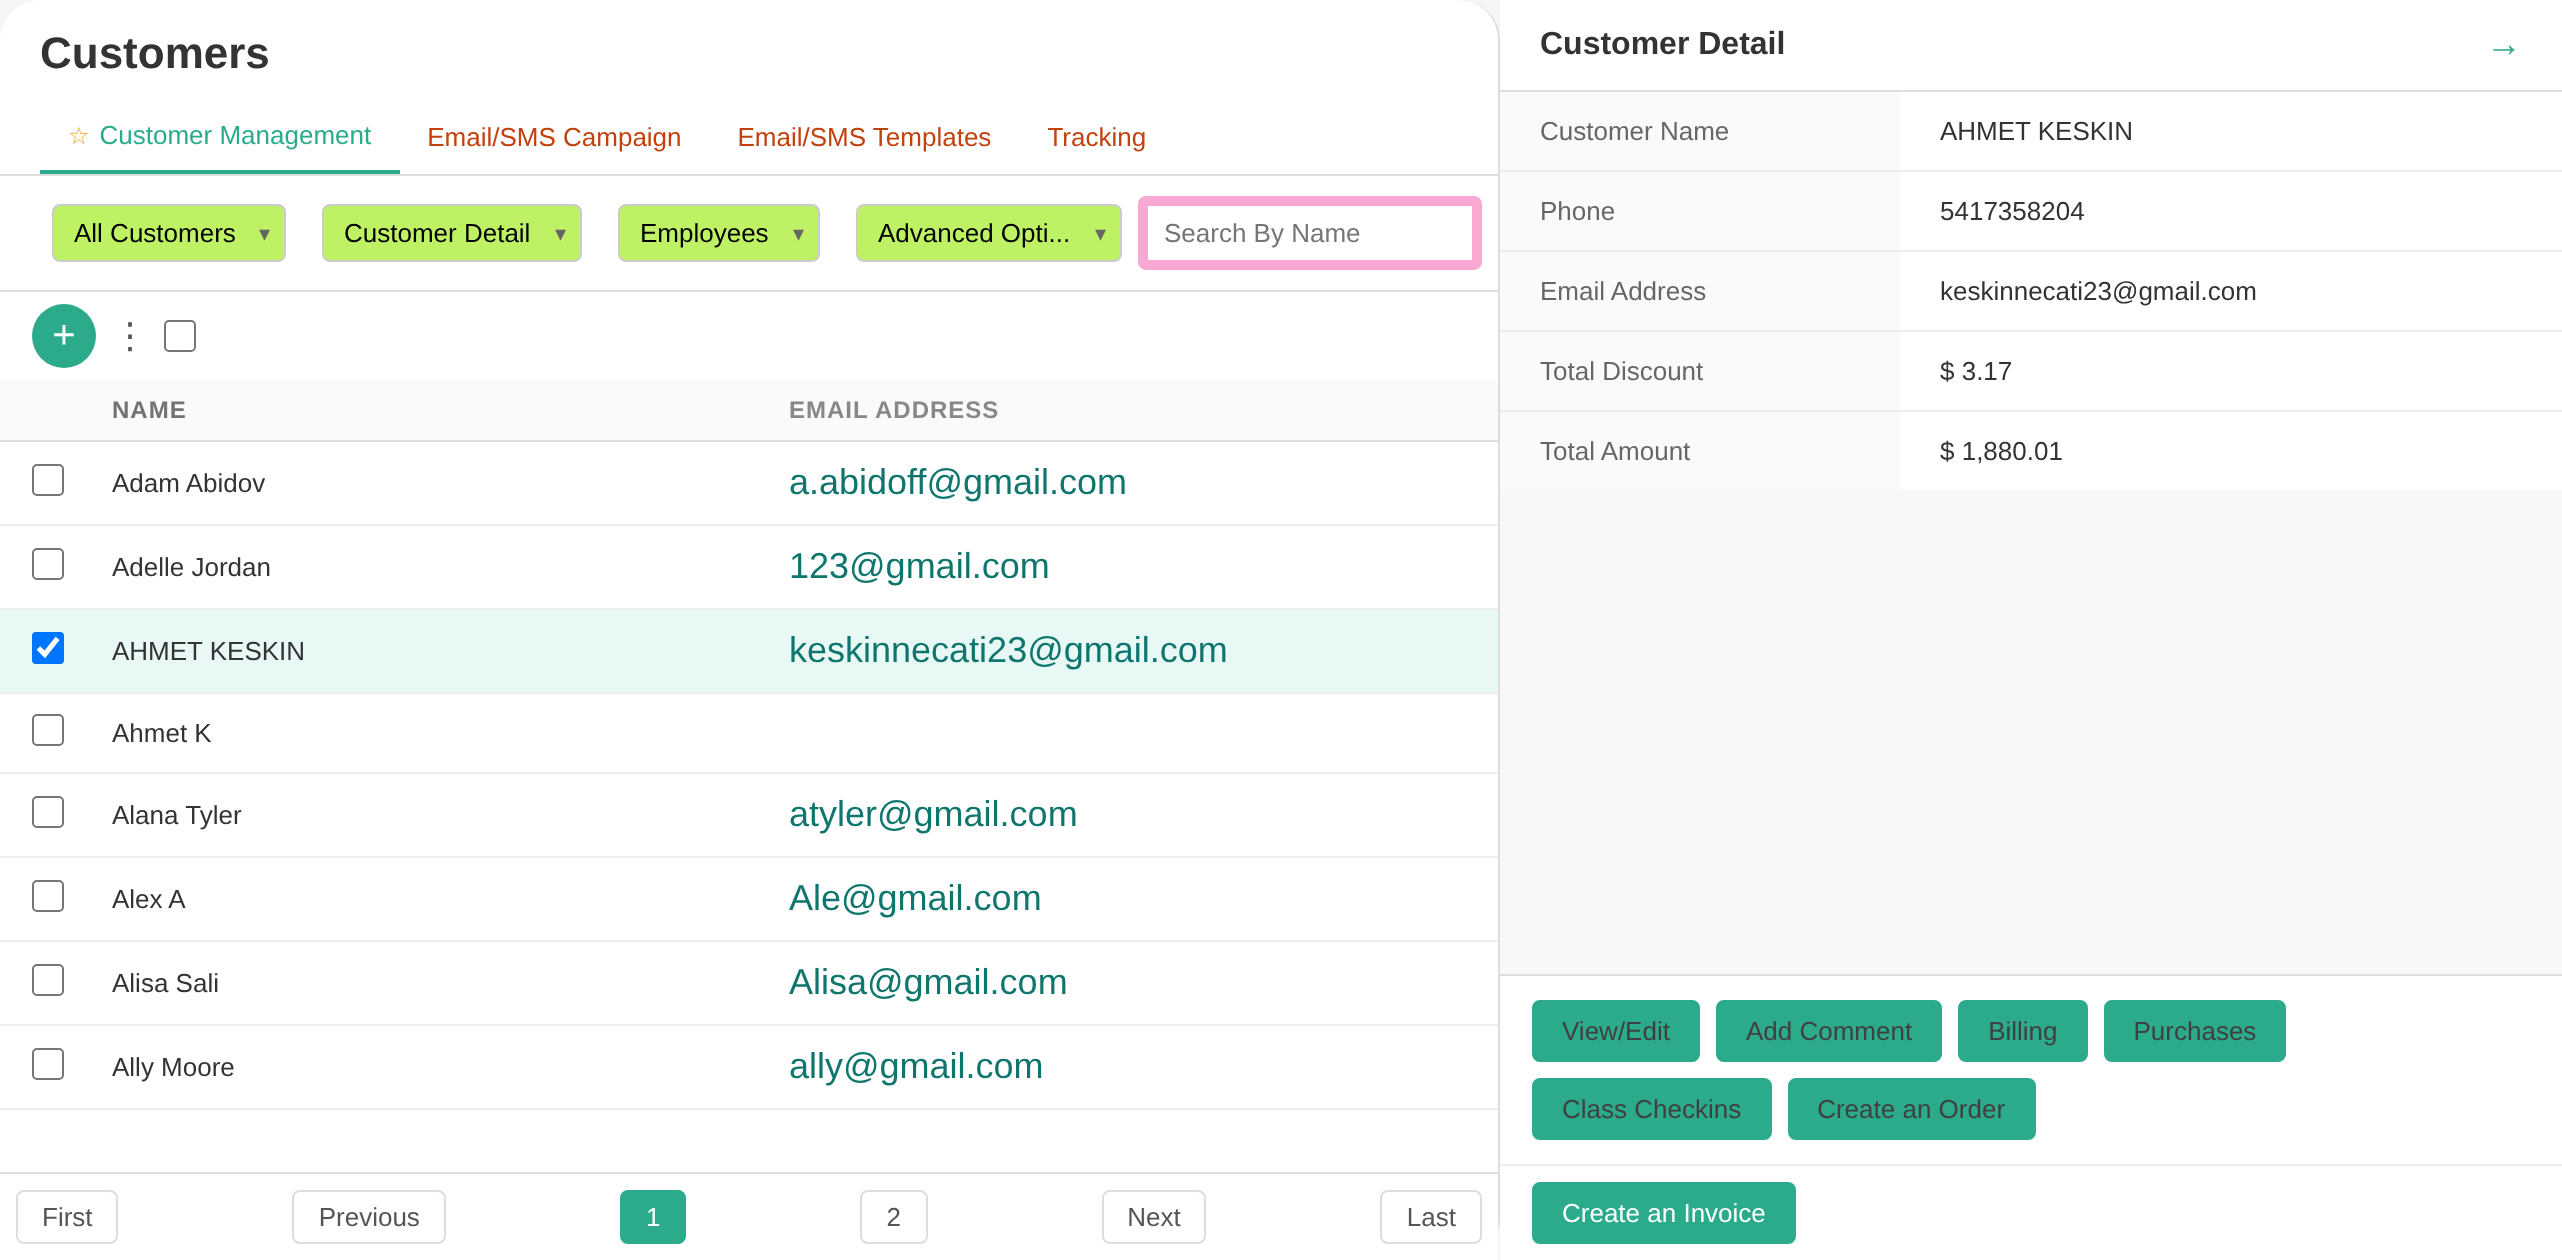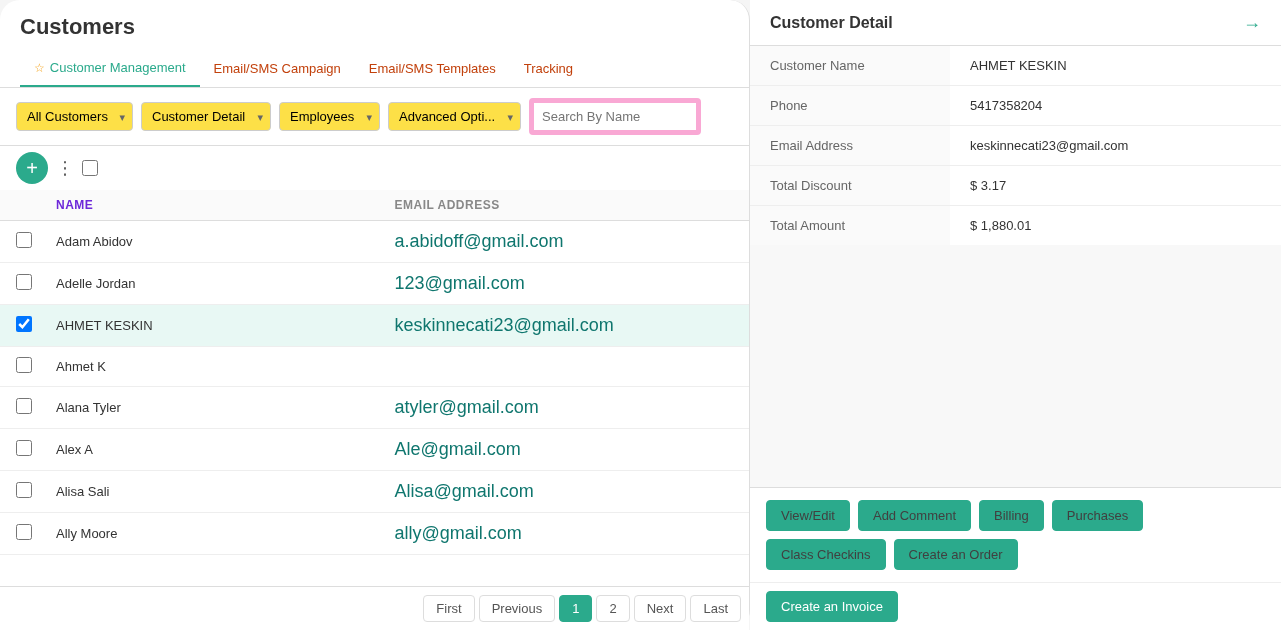--- a/index.html
+++ b/index.html
@@ -9,43 +9,43 @@
     .left-panel { width: 750px; display: flex; flex-direction: column; background: #fff; border-right: 1px solid #ddd; border-radius: 20px; }
     
     .page-title { padding: 14px 20px 10px; font-size: 22px; font-weight: bold; color: #333; }
 
     .nav-tabs { display: flex; padding: 0 20px; border-bottom: 1px solid #ddd; background: #fff; }
     .nav-tab { padding: 10px 14px; font-size: 13px; cursor: pointer; color: #c2410c; text-decoration: none; position: relative; display: flex; align-items: center; gap: 5px; }
     .nav-tab.active { color: #2baa8c; border-bottom: 2px solid #2baa8c; }
     .nav-tab .star-icon { color: #f5a623; font-size: 12px; }
 
     .toolbar { display: flex; align-items: center; gap: 8px; padding: 10px 16px; background: #fff; border-bottom: 1px solid #ddd; }
-    .select-filter { border: 1px solid #ccc; border-radius: 4px; padding: 6px 10px; font-size: 13px; background: #fde047; cursor: pointer; appearance: none; -webkit-appearance: none; padding-right: 24px; position: relative; }
+    .select-filter { border: 1px solid #ccc; border-radius: 4px; padding: 6px 10px; font-size: 13px; background: #bef264; cursor: pointer; appearance: none; -webkit-appearance: none; padding-right: 24px; position: relative; margin-left: 10px; }
     .select-wrapper { position: relative; display: inline-block; }
     .select-wrapper::after { content: '▾'; position: absolute; right: 8px; top: 50%; transform: translateY(-50%); pointer-events: none; font-size: 11px; color: #666; }
     .search-input { border: 5px solid #f9a8d4; border-radius: 4px; padding: 6px 8px; font-size: 13px; width: 172px; }
 
     .table-area { flex: 1; overflow-y: auto; }
     .table-header { display: flex; align-items: center; padding: 8px 16px; border-bottom: 1px solid #ddd; background: #fafafa; }
     .table-header .col-check { width: 40px; }
-    .table-header .col-name { flex: 1; font-size: 12px; font-weight: bold; color: #6d28d9; text-transform: uppercase; letter-spacing: 0.5px; }
+    .table-header .col-name { flex: 1; font-size: 12px; font-weight: bold; color: #737373; text-transform: uppercase; letter-spacing: 0.5px; }
     .table-header .col-email { flex: 1; font-size: 12px; font-weight: bold; color: #888; text-transform: uppercase; letter-spacing: 0.5px; }
 
     .actions-row { display: flex; align-items: center; padding: 6px 16px; }
     .btn-add { width: 32px; height: 32px; border-radius: 50%; background: #2baa8c; border: none; color: #fff; font-size: 20px; cursor: pointer; display: flex; align-items: center; justify-content: center; }
     .btn-dots { background: none; border: none; font-size: 18px; cursor: pointer; color: #555; padding: 4px 8px; }
     .col-check-header { width: 40px; display: flex; align-items: center; }
 
     .table-row { display: flex; align-items: center; padding: 10px 16px; border-bottom: 1px solid #eee; background: #fff; cursor: pointer; }
     .table-row.selected { background: #e8f8f4; }
     .table-row .col-check { width: 40px; }
     .table-row .col-name { flex: 1; font-size: 13px; color: #333; }
     .table-row .col-email { flex: 1; font-size: 18px; color: #0f766e; }
 
-    .pagination { display: flex; align-items: center; justify-content: flex-end; padding: 8px; gap: 4px; border-top: 1px solid #ddd; background: #fff; }
+    .pagination { display: flex; align-items: center; justify-content: space-between; padding: 8px; gap: 4px; border-top: 1px solid #ddd; background: #fff; }
     .page-btn { padding: 5px 12px; border: 1px solid #ddd; border-radius: 4px; background: #fff; cursor: pointer; font-size: 13px; color: #555; }
     .page-btn.active { background: #2baa8c; color: #fff; border-color: #2baa8c; }
 
     
     .right-panel { flex: 1; display: flex; flex-direction: column; background: #f8f8f8; position: relative; }
     .detail-header { display: flex; align-items: center; justify-content: space-between; padding: 12px 20px; background: #fff; border-bottom: 1px solid #ddd; }
     .detail-title { font-size: 16px; font-weight: bold; color: #333; }
     .detail-arrow { color: #2baa8c; font-size: 18px; font-weight: bold; }
 
     .detail-table { background: #fff; margin: 0; }

